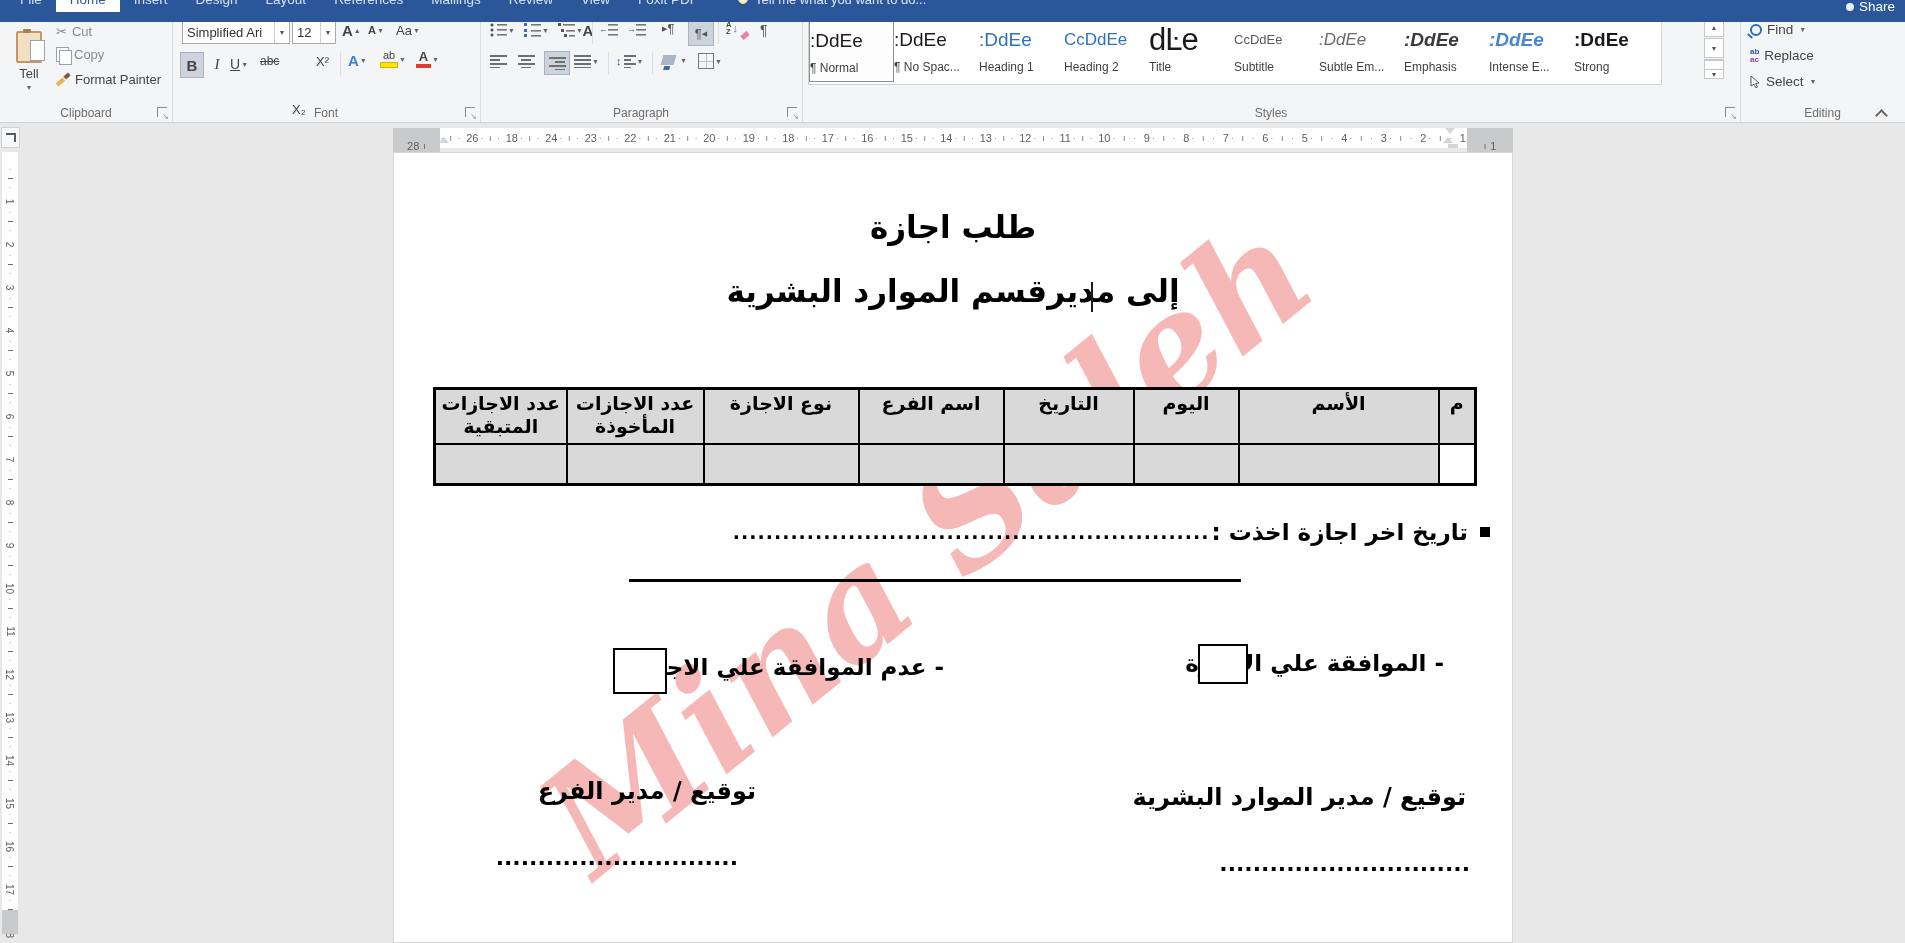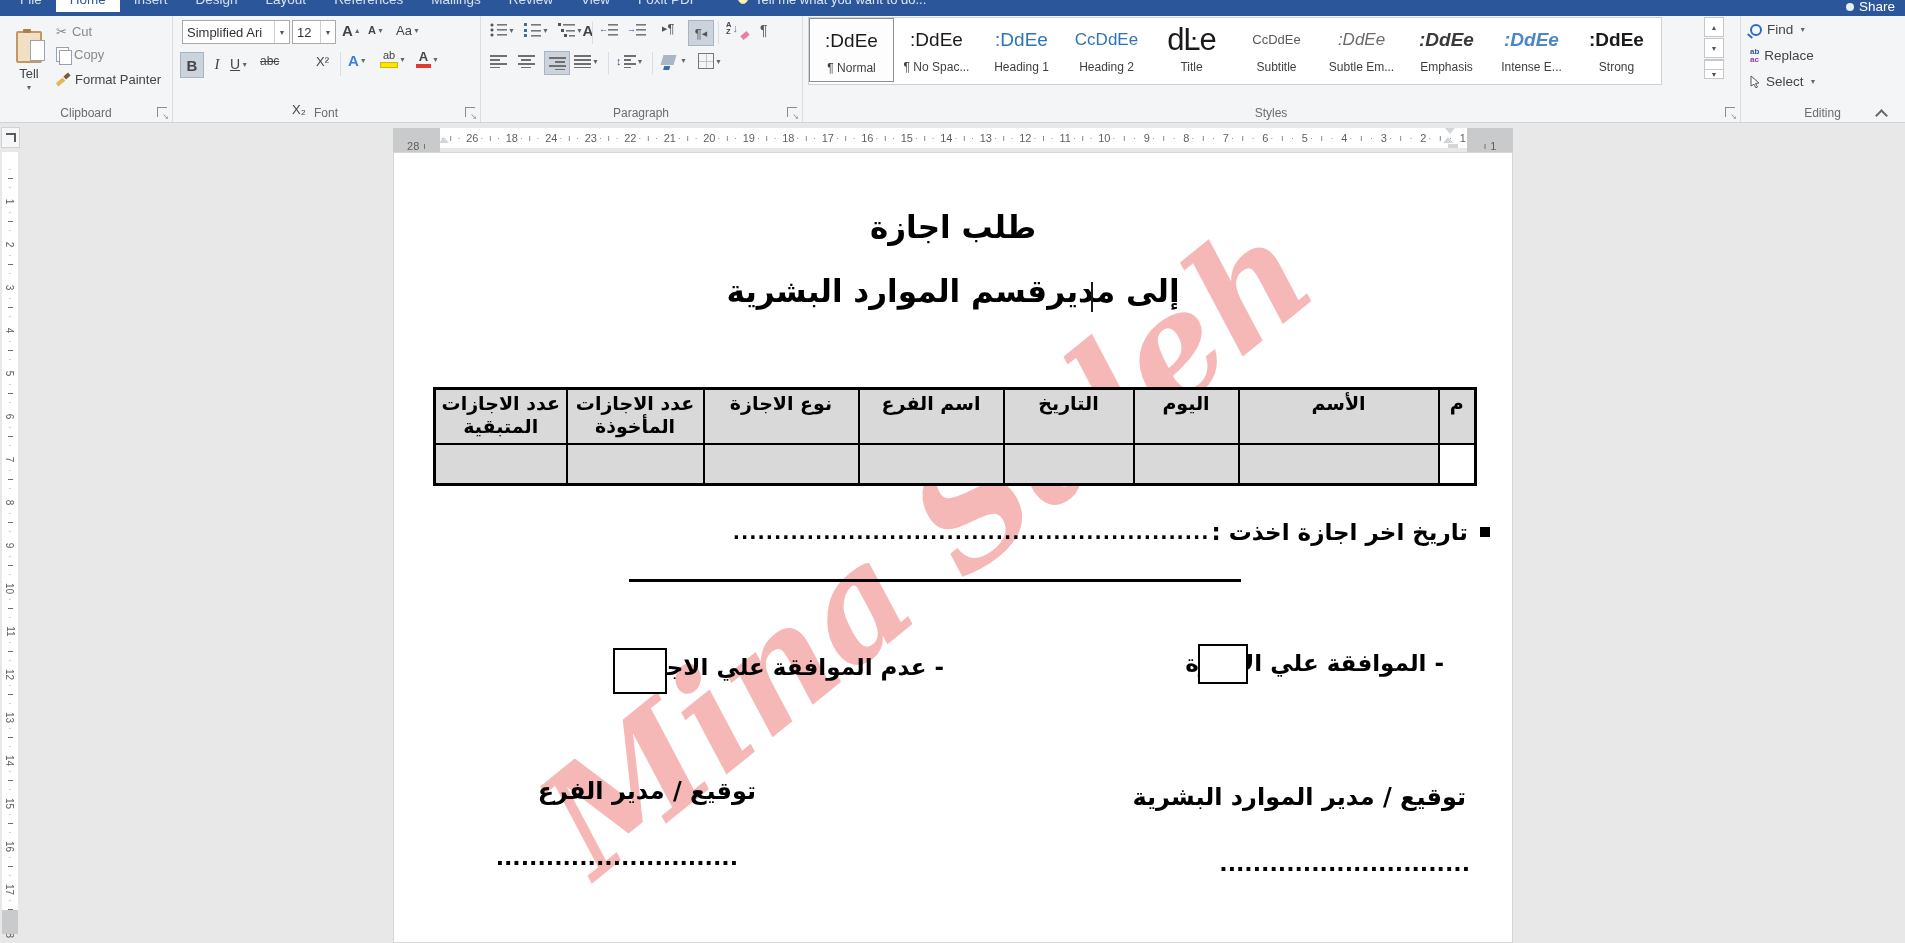--- a/index.html
+++ b/index.html
@@ -1,20 +1,20 @@
 <!DOCTYPE html>
 <html><head>
 <meta charset="utf-8">
 <style>
   html,body{margin:0;padding:0;width:1905px;height:943px;overflow:hidden;
     font-family:"Liberation Sans",sans-serif;background:#e8e8e8;-webkit-font-smoothing:antialiased;}
   #app{position:relative;width:1905px;height:943px;}
 
   
-  .tabbar{position:absolute;top:0;left:0;width:100%;height:16px;background:#2b579a;overflow:hidden;z-index:5;text-align:center;}
+  .tabbar{position:absolute;top:0;left:0;width:100%;height:22px;background:#2b579a;overflow:hidden;z-index:5;text-align:center;}
   .tabrow{display:flex;align-items:center;height:26px;margin-top:-14px;padding-left:6px;}
   .tab{padding:0 14px;font-size:13.5px;color:#d4e0f2;height:26px;display:flex;align-items:center;white-space:nowrap;}
   .tab.active{background:#fff;color:#2b579a;}
   .tellme{display:flex;align-items:center;margin-left:26px;color:#dbe5f5;font-size:13px;white-space:nowrap;}
   .bulb{width:8px;height:8px;border-radius:50%;background:#f7f3c2;border:1px solid #e8e098;margin-right:7px;}
   .share{position:absolute;right:10px;top:-1px;display:flex;align-items:center;color:#fff;font-size:13.5px;}
   .person{width:8px;height:8px;border-radius:50%;background:#fff;margin-right:5px;opacity:.9;}
 
   
   .ribbon{position:absolute;top:12px;left:0;width:100%;height:110px;background:#f4f5f7;border-bottom:1px solid #d2d3d5;z-index:4;}
@@ -107,21 +107,21 @@
   .bucket{width:13px;height:10px;background:#aab6c4;transform:skewX(-16deg);position:relative;}
   .bucket::after{content:'';position:absolute;left:4px;bottom:-5px;width:6px;height:4px;background:#3a6ea5;}
   .ic-bord{width:14px;height:14px;border:1px solid #777;background:
     linear-gradient(#c3c3c3 0 0) 50% 0/1px 100% no-repeat,
     linear-gradient(#c3c3c3 0 0) 0 50%/100% 1px no-repeat;}
   .vsep{position:absolute;top:8px;width:1px;height:56px;background:#dcdddf;}
 
   
   .g-sty{left:802px;width:938px;}
   .gallery{position:absolute;left:6px;top:5px;width:852px;height:66px;background:#fff;border:1px solid #d0d1d3;display:flex;overflow:hidden;}
-  .style-cell{width:85px;flex:0 0 85px;height:64px;padding-top:5px;box-sizing:border-box;text-align:center;cursor:default;}
+  .style-cell{width:85px;flex:0 0 85px;height:64px;padding-top:5px;box-sizing:border-box;cursor:default;}
   .style-cell .prev{height:34px;line-height:34px;font-size:19px;color:#1a1a1a;overflow:hidden;}
   .style-cell .slabel{font-size:12px;color:#3f3f3f;margin-top:3px;white-space:nowrap;overflow:hidden;}
   .style-cell.sel{border:1px solid #8f8f8f;background:#fdfdfd;}
   .k-h1 .prev{color:#2e74b5;}
   .k-h2 .prev{color:#2e74b5;font-size:17px;}
   .k-title .prev{font-size:31px;letter-spacing:-1px;}
   .k-subtitle .prev{font-size:13px;color:#595959;}
   .k-subtle .prev{font-style:italic;color:#6a6a6a;font-size:17px;}
   .k-emphasis .prev{font-style:italic;font-weight:bold;color:#3a3a3a;}
   .k-intense .prev{font-style:italic;font-weight:bold;color:#4a86c8;}

